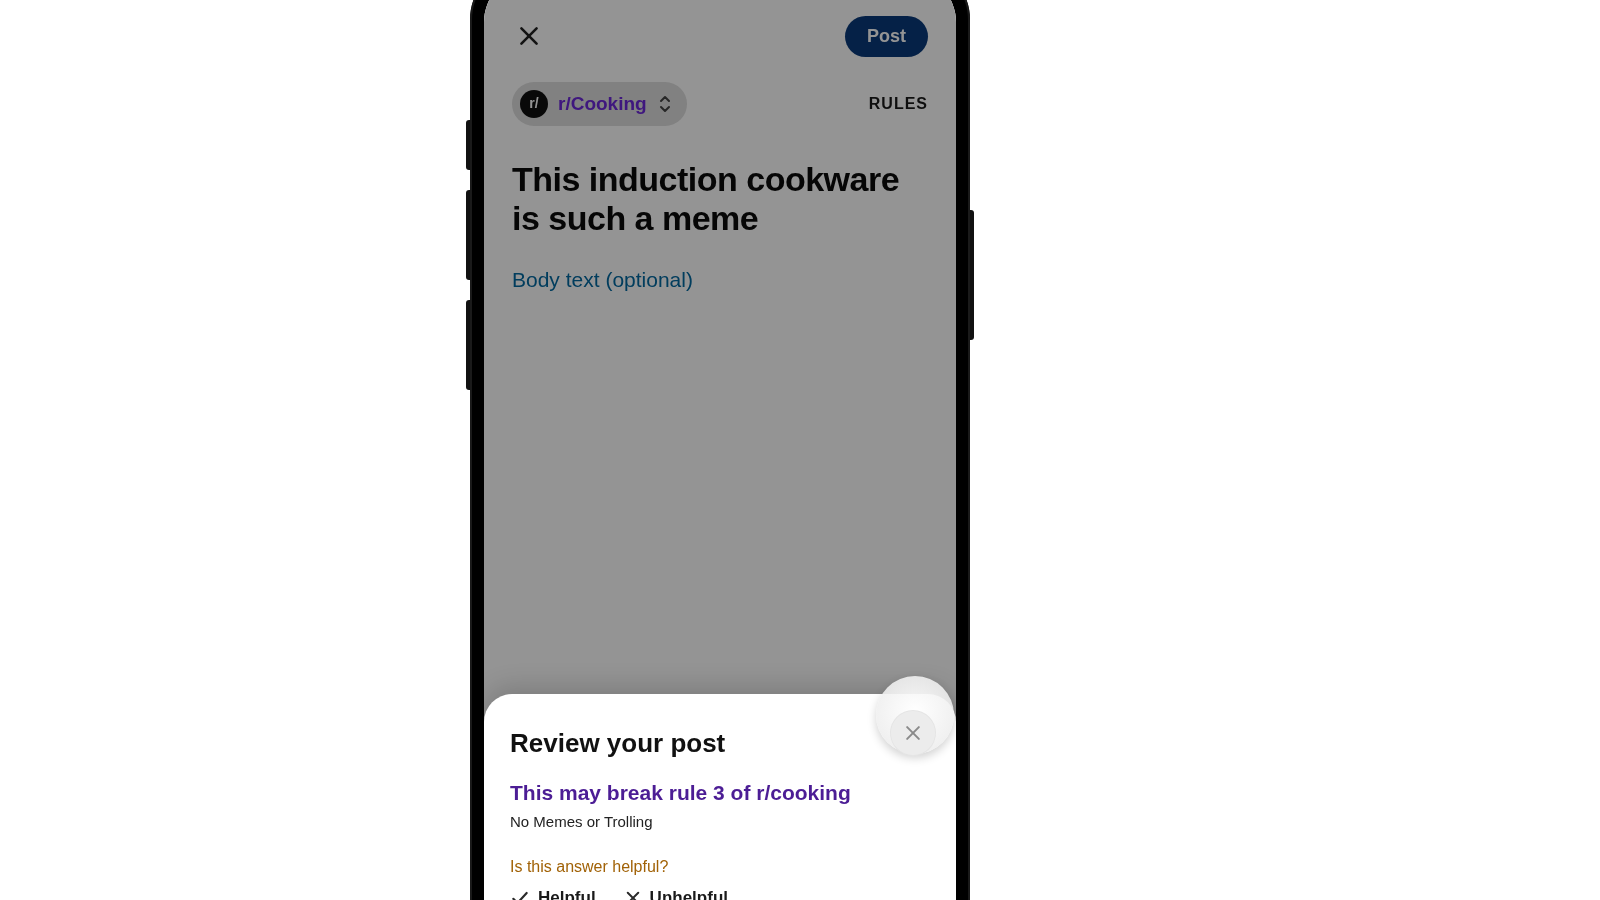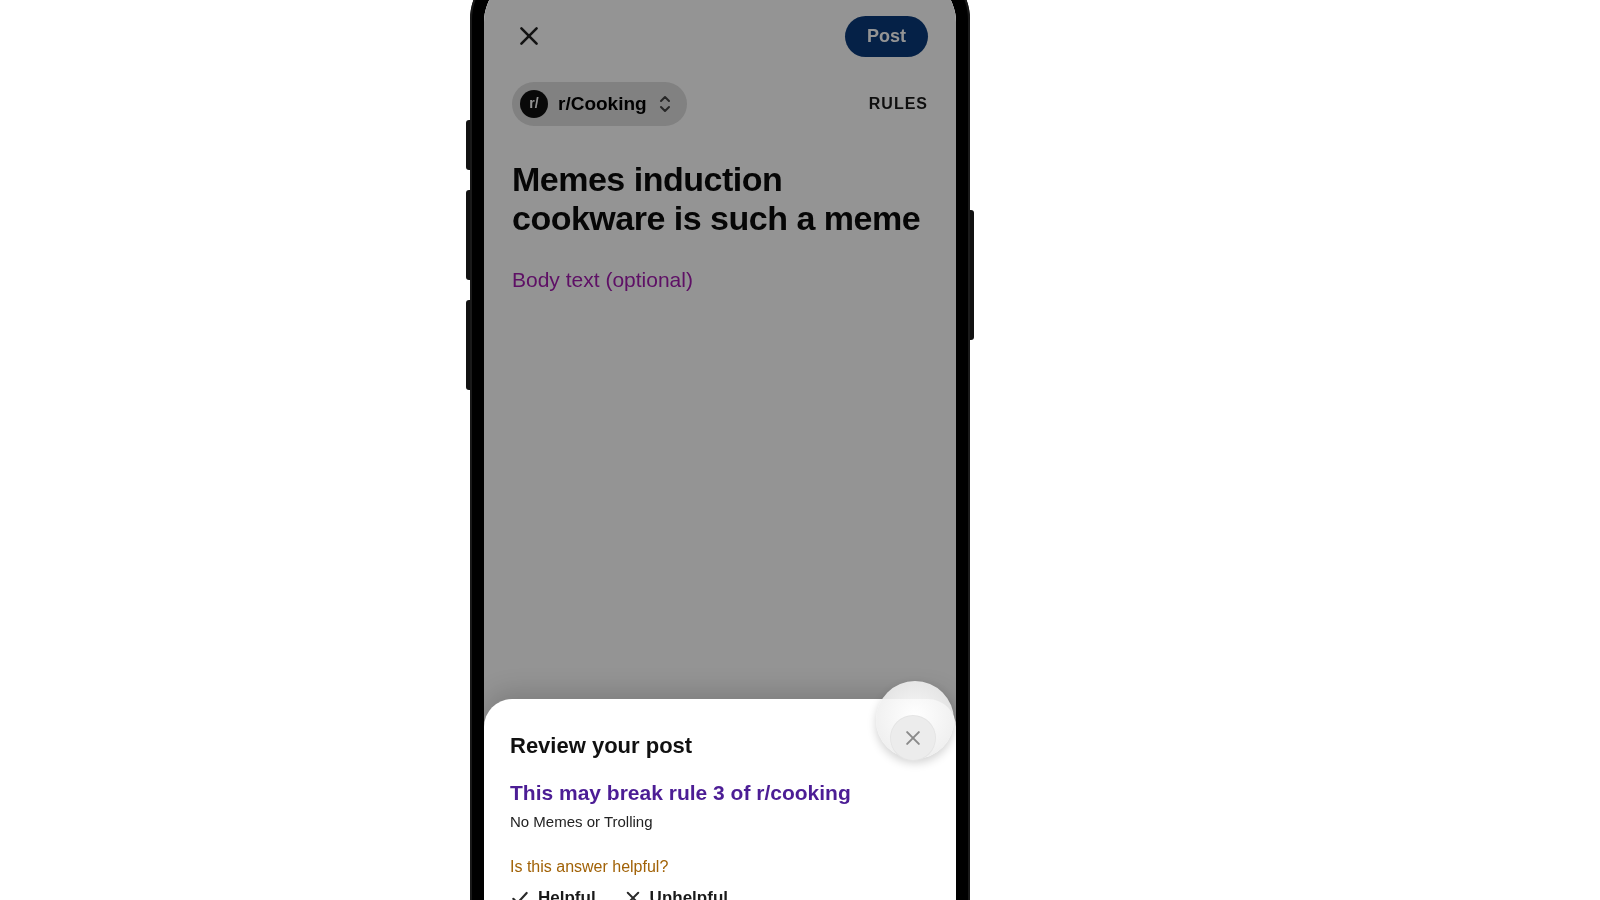--- a/index.html
+++ b/index.html
@@ -66,36 +66,36 @@
     padding: 8px 14px 8px 8px;
     cursor: pointer;
   }
   .community-chip .r-icon {
     width: 28px; height: 28px; border-radius: 50%;
     background: #111; color: #fff;
     display: flex; align-items: center; justify-content: center;
     font-size: 14px; font-weight: 700;
   }
   .community-chip .r-icon span { transform: translateY(-1px); }
-  .community-chip .label { font-size: 19px; font-weight: 600; color: #000000; }
+  .community-chip .label { font-size: 19px; font-weight: 600; color: #6d28d9; }
   .community-chip .caret { color: #444; display: flex; }
   .rules-link { font-size: 16px; font-weight: 700; letter-spacing: 1px; color: #1b1b1b; cursor: pointer; }
 
   .post-title {
     margin-top: 34px;
     font-size: 34px;
     line-height: 1.15;
     font-weight: 800;
     color: #0b0b0b;
     letter-spacing: -0.5px;
   }
   .post-body {
     margin-top: 30px;
     font-size: 21px;
-    color: #a21caf;
+    color: #0369a1;
   }
 
   
   .dim {
     position: absolute; inset: 0;
     background: rgba(0,0,0,0.42);
   }
 
   
   .sheet {
@@ -121,21 +121,21 @@
   .touch-circle {
     position: absolute;
     top: -18px; right: 2px;
     width: 78px; height: 78px;
     border-radius: 50%;
     background: radial-gradient(circle at 50% 45%, rgba(255,255,255,0.95), rgba(230,230,230,0.85));
     box-shadow: 0 4px 10px rgba(0,0,0,0.18);
     pointer-events: none;
   }
   .sheet h2 {
-    font-size: 22px; font-weight: 800; color: #111;
+    font-size: 26px; font-weight: 800; color: #111;
   }
   .sheet .subtitle {
     margin-top: 22px;
     font-size: 21px; font-weight: 700; color: #4c1d95;
   }
   .sheet .rule-name {
     margin-top: 8px;
     font-size: 15px; color: #222;
   }
   .sheet .rule-desc {
@@ -192,21 +192,21 @@
             <span class="caret">
               <svg width="16" height="20" viewBox="0 0 16 20" fill="none" stroke="currentColor" stroke-width="2" stroke-linecap="round" stroke-linejoin="round">
                 <polyline points="4 7 8 3 12 7"></polyline>
                 <polyline points="4 13 8 17 12 13"></polyline>
               </svg>
             </span>
           </div>
           <div class="rules-link">RULES</div>
         </div>
 
-        <div class="post-title">Memes induction cookware is such a meme</div>
+        <div class="post-title">This induction cookware is such a meme</div>
         <div class="post-body">Body text (optional)</div>
       </div>
 
       <div class="dim"></div>
 
       <div class="sheet">
         <div class="touch-circle"></div>
         <div class="sheet-close">
           <svg width="20" height="20" viewBox="0 0 24 24" fill="none" stroke="currentColor" stroke-width="2.4" stroke-linecap="round">
               <line x1="5" y1="5" x2="19" y2="19"></line>

